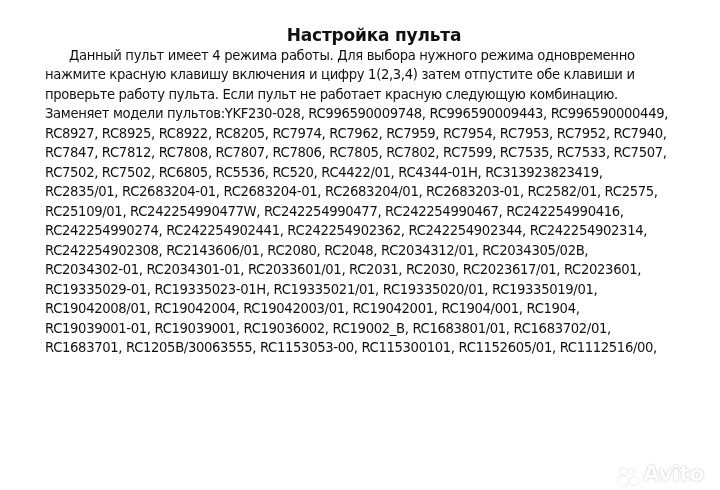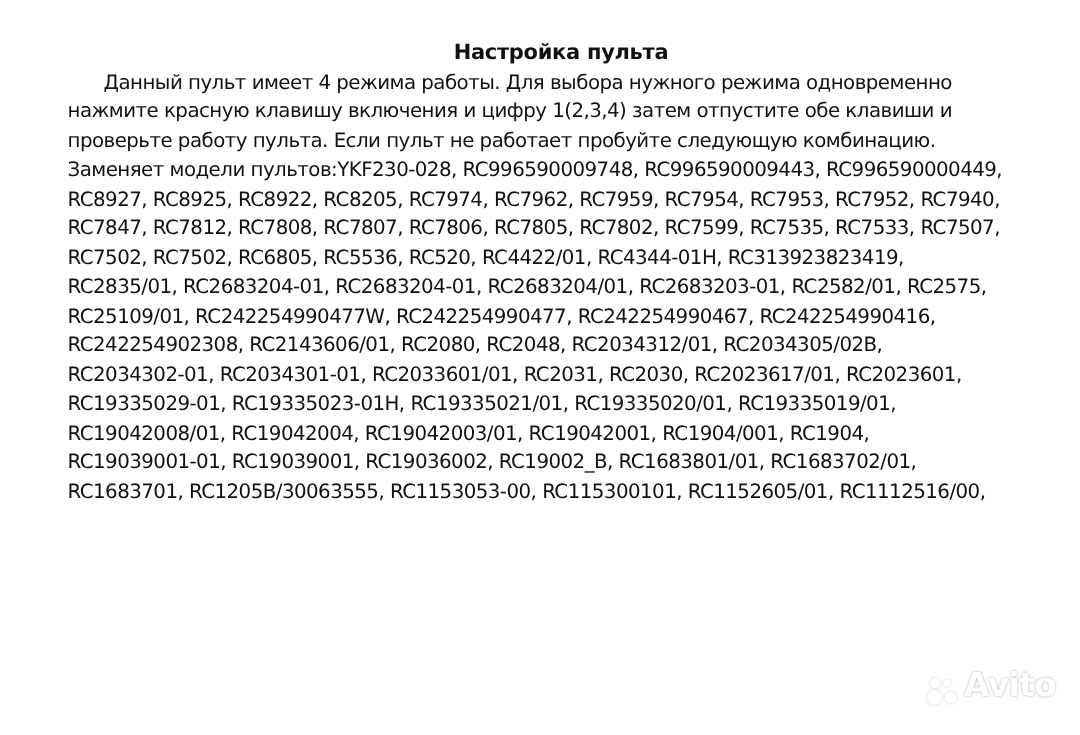--- a/index.html
+++ b/index.html
@@ -17,41 +17,41 @@
     }
     .doc {
       position: absolute;
       left: 45px;
       top: 26px;
       width: 650px;
     }
     .title {
       text-align: center;
       font-weight: bold;
-      font-size: 14px;
+      font-size: 17px;
       line-height: 19.5px;
       margin: 0;
       letter-spacing: -0.2px;
       padding-left: 8px;
     }
     .line {
       font-weight: normal;
       font-size: 13.2px;
       line-height: 19.5px;
       white-space: nowrap;
       letter-spacing: -0.35px;
       margin: 0;
     }
     .line.indent {
       padding-left: 24px;
     }
     .watermark {
       position: absolute;
       right: 16px;
-      bottom: 20px;
+      bottom: 4px;
       display: flex;
       align-items: flex-end;
       gap: 3px;
       opacity: 0.85;
     }
     .wm-dots {
       position: relative;
       width: 22px;
       height: 20px;
     }
@@ -70,27 +70,28 @@
       letter-spacing: -0.5px;
     }
   </style>
 </head>
 <body>
 
 <div class="doc">
   <p class="title">Настройка пульта</p>
   <p class="line indent">Данный пульт имеет 4 режима работы. Для выбора нужного режима одновременно</p>
   <p class="line">нажмите красную клавишу включения и цифру 1(2,3,4) затем отпустите обе клавиши и</p>
-  <p class="line">проверьте работу пульта. Если пульт не работает пробуйте следующую комбинацию.</p>
+  <p class="line">проверьте работу пульта. Если пульт не работает красную следующую комбинацию.</p>
   <p class="line">Заменяет модели пультов:YKF230-028, RC996590009748, RC996590009443, RC996590000449,</p>
   <p class="line">RC8927, RC8925, RC8922, RC8205, RC7974, RC7962, RC7959, RC7954, RC7953, RC7952, RC7940,</p>
   <p class="line">RC7847, RC7812, RC7808, RC7807, RC7806, RC7805, RC7802, RC7599, RC7535, RC7533, RC7507,</p>
   <p class="line">RC7502, RC7502, RC6805, RC5536, RC520, RC4422/01, RC4344-01H, RC313923823419,</p>
   <p class="line">RC2835/01, RC2683204-01, RC2683204-01, RC2683204/01, RC2683203-01, RC2582/01, RC2575,</p>
   <p class="line">RC25109/01, RC242254990477W, RC242254990477, RC242254990467, RC242254990416,</p>
+  <p class="line">RC242254990274, RC242254902441, RC242254902362, RC242254902344, RC242254902314,</p>
   <p class="line">RC242254902308, RC2143606/01, RC2080, RC2048, RC2034312/01, RC2034305/02B,</p>
   <p class="line">RC2034302-01, RC2034301-01, RC2033601/01, RC2031, RC2030, RC2023617/01, RC2023601,</p>
   <p class="line">RC19335029-01, RC19335023-01H, RC19335021/01, RC19335020/01, RC19335019/01,</p>
   <p class="line">RC19042008/01, RC19042004, RC19042003/01, RC19042001, RC1904/001, RC1904,</p>
   <p class="line">RC19039001-01, RC19039001, RC19036002, RC19002_B, RC1683801/01, RC1683702/01,</p>
   <p class="line">RC1683701, RC1205B/30063555, RC1153053-00, RC115300101, RC1152605/01, RC1112516/00,</p>
 </div>
 
 <div class="watermark">
   <div class="wm-dots">

